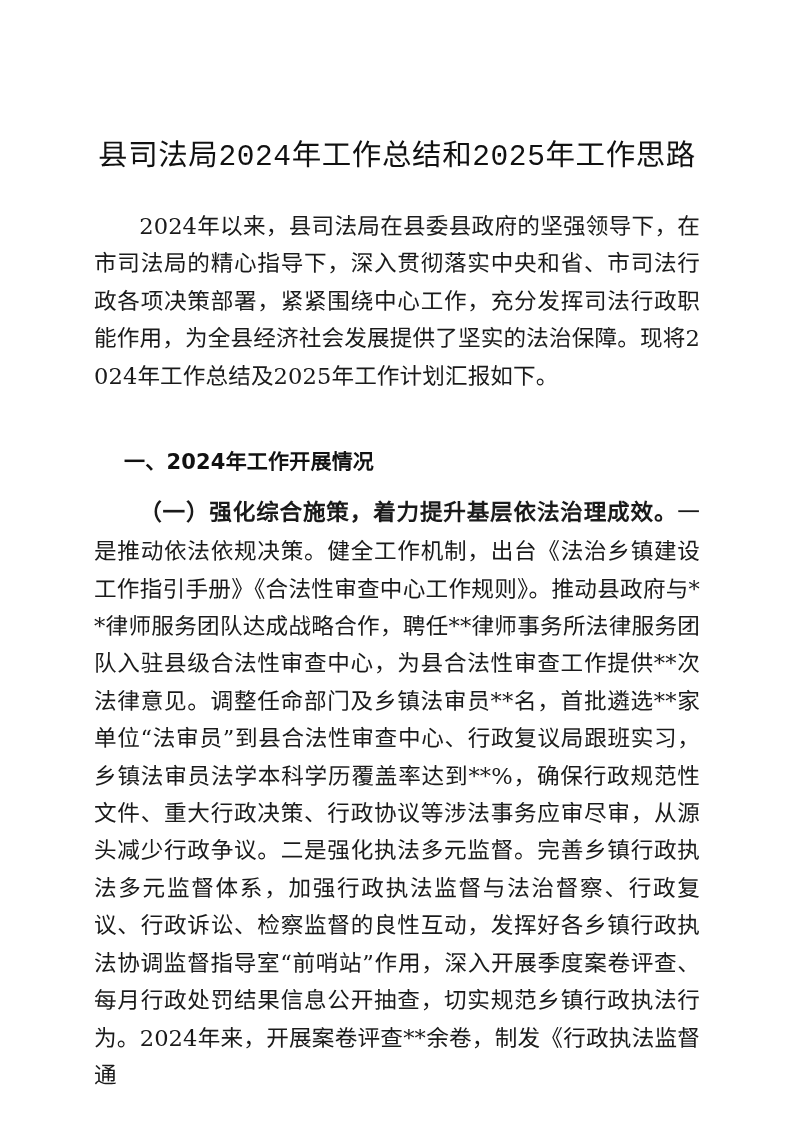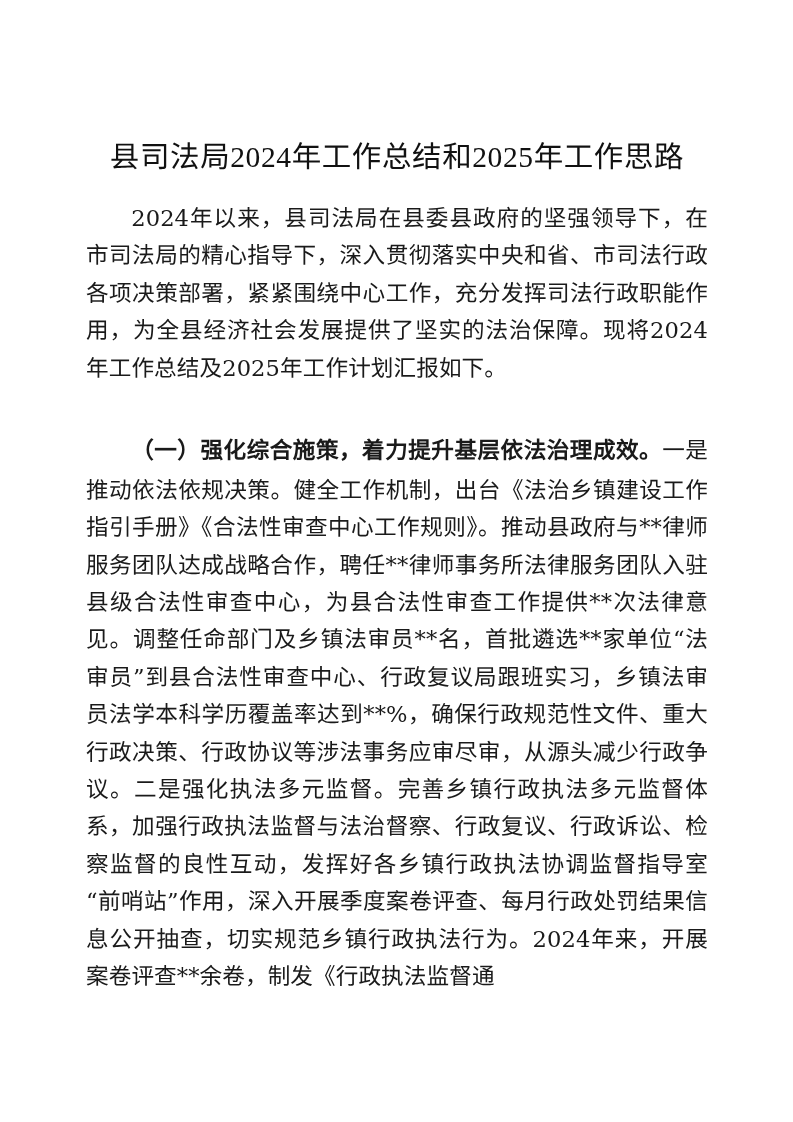--- a/index.html
+++ b/index.html
@@ -28,21 +28,21 @@
     position: absolute;
     left: 82px;
     top: 0;
     width: 630px;
   }
 
   
   .doc-title {
     margin: 0;
     padding: 0;
-    font-family: Liberation Serif, serif;
+    font-family: Liberation Mono, monospace;
     font-weight: 400;
     font-size: 29.5px;
     line-height: 1;
     letter-spacing: 0.6px;
     text-align: center;
     color: #111111;
     position: absolute;
     left: 0;
     top: 143px;
     width: 630px;
@@ -51,21 +51,21 @@
 
   
   .body-block {
     position: absolute;
     left: 0;
     top: 196px;
     width: 630px;
   }
 
   p.para {
-    margin: 4px;
+    margin: 12px;
     padding: 0;
     font-family: "DejaVu Serif", "Liberation Serif", serif;
     font-size: 22.6px;
     line-height: 37.4px;
     text-align: justify;
     text-align-last: left;
     text-justify: inter-character;
     letter-spacing: 0.1px;
     color: #1a1a1a;
     text-indent: 2em;
@@ -104,20 +104,21 @@
   <div class="content">
 
     <h1 class="doc-title">县司法局2024年工作总结和2025年工作思路</h1>
 
     <div class="body-block">
 
       <p class="para">2024年以来，县司法局在县委县政府的坚强领导下，在市司法局的精心指导下，深入贯彻落实中央和省、市司法行政各项决策部署，紧紧围绕中心工作，充分发挥司法行政职能作用，为全县经济社会发展提供了坚实的法治保障。现将2024年工作总结及2025年工作计划汇报如下。</p>
 
       <div class="spacer-line"></div>
 
+      <p class="sec-heading">一、2024年工作开展情况</p>
 
       <p class="para"><span class="sub-heading">（一）强化综合施策，着力提升基层依法治理成效。</span><span>一是推动依法依规决策。健全工作机制，出台《法治乡镇建设工作指引手册》《合法性审查中心工作规则》。推动县政府与**律师服务团队达成战略合作，聘任**律师事务所法律服务团队入驻县级合法性审查中心，为县合法性审查工作提供**次法律意见。调整任命部门及乡镇法审员**名，首批遴选**家单位“法审员”到县合法性审查中心、行政复议局跟班实习，乡镇法审员法学本科学历覆盖率达到**%，确保行政规范性文件、重大行政决策、行政协议等涉法事务应审尽审，从源头减少行政争议。二是强化执法多元监督。完善乡镇行政执法多元监督体系，加强行政执法监督与法治督察、行政复议、行政诉讼、检察监督的良性互动，发挥好各乡镇行政执法协调监督指导室“前哨站”作用，深入开展季度案卷评查、每月行政处罚结果信息公开抽查，切实规范乡镇行政执法行为。2024年来，开展案卷评查**余卷，制发《行政执法监督通</span></p>
 
     </div>
 
   </div>
 
 </div>
 
 </body></html>

